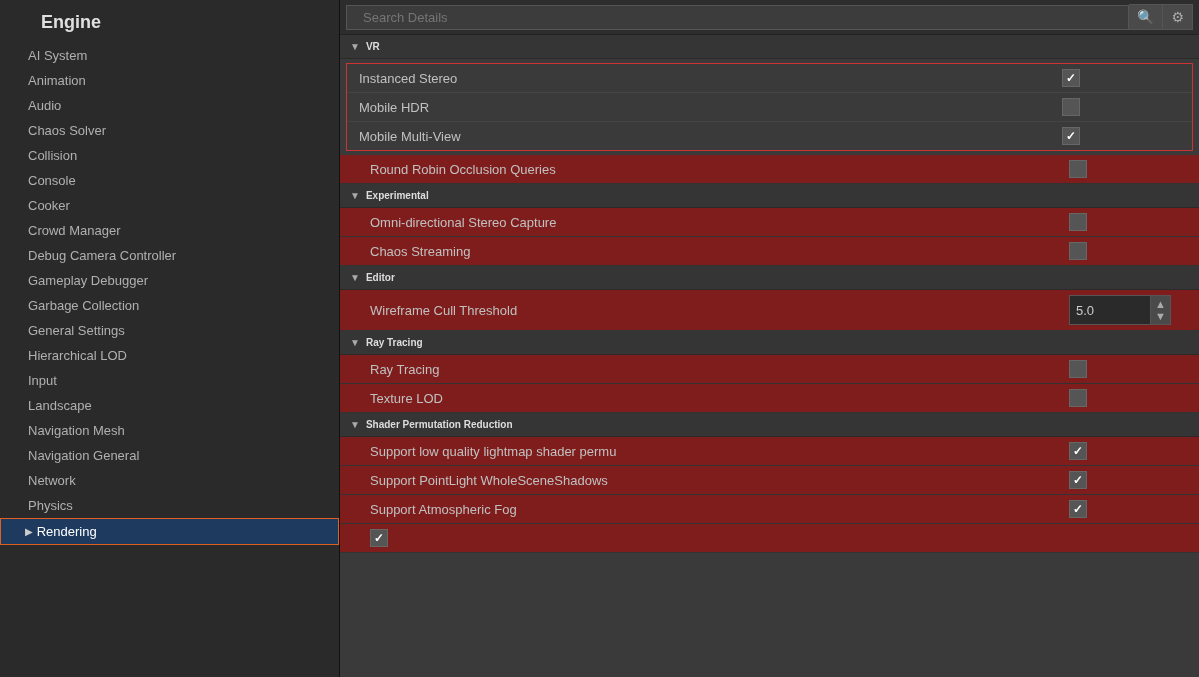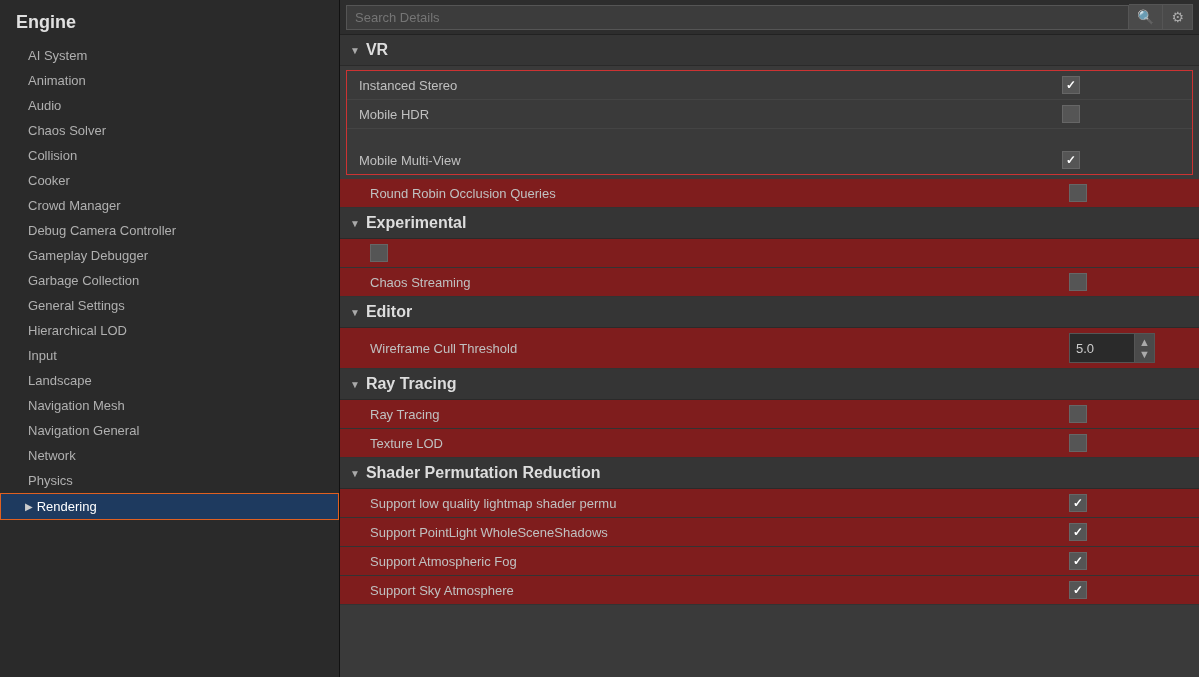--- a/index.html
+++ b/index.html
@@ -23,20 +23,21 @@
       display: flex;
       flex-direction: column;
       overflow-y: auto;
       padding-top: 4px;
     }
     .sidebar-title {
       color: #e0e0e0;
       font-size: 18px;
       font-weight: bold;
       padding: 8px 16px 10px 16px;
+      margin-left: 25px;
     }
     .sidebar-item {
       padding: 5px 16px 5px 28px;
       color: #b0b0b0;
       cursor: pointer;
       white-space: nowrap;
     }
     .sidebar-item.active {
       background: #1e3a5f;
       color: #ffffff;
@@ -71,21 +72,21 @@
       align-items: center;
       background: #2d2d2d;
       border-bottom: 1px solid #222;
       padding: 4px 6px;
     }
     .search-input {
       flex: 1;
       background: #3c3c3c;
       border: 1px solid #555;
       color: #cccccc;
-      padding: 4px 8px;
+      padding: 4px 16px;
       font-size: 13px;
       outline: none;
     }
     .search-icon-btn {
       background: #4a4a4a;
       border: 1px solid #555;
       border-left: none;
       color: #aaa;
       padding: 4px 8px;
       cursor: pointer;
@@ -122,21 +123,21 @@
       user-select: none;
     }
     .section-header .arrow {
       color: #aaaaaa;
       font-size: 10px;
       margin-right: 6px;
     }
     .section-header .title {
       font-weight: bold;
       color: #dddddd;
-      font-size: 16px;
+      font-size: 10px;
     }
 
     
     .setting-row {
       display: flex;
       align-items: center;
       padding: 5px 10px 5px 30px;
       border-bottom: 1px solid #333;
       background: #7f1d1d;
       min-height: 28px;
@@ -178,37 +179,36 @@
       margin: 4px 6px;
       background: #3a3a3a;
     }
     .vr-group .setting-row {
       border-bottom: 1px solid #444;
       padding-left: 12px;
       background: transparent;
     }
     .vr-group .setting-row:last-child {
       border-bottom: none;
-      margin-top: 17px;
     }
 
     
     .number-input-container {
       display: flex;
       align-items: center;
       background: #2a2a2a;
       border: 1px solid #555;
     }
     .number-input {
       background: transparent;
       border: none;
       color: #cccccc;
       padding: 2px 6px;
       font-size: 13px;
-      width: 64px;
+      width: 80px;
       outline: none;
     }
     .number-spin {
       background: #4a4a4a;
       border-left: 1px solid #555;
       color: #aaa;
       padding: 2px 4px;
       cursor: pointer;
       font-size: 11px;
     }
@@ -226,20 +226,23 @@
     <span>Animation</span>
   </div>
   <div class="sidebar-item">
     <span>Audio</span>
   </div>
   <div class="sidebar-item">
     <span>Chaos Solver</span>
   </div>
   <div class="sidebar-item">
     <span>Collision</span>
+  </div>
+  <div class="sidebar-item">
+    <span>Console</span>
   </div>
   <div class="sidebar-item">
     <span>Cooker</span>
   </div>
   <div class="sidebar-item">
     <span>Crowd Manager</span>
   </div>
   <div class="sidebar-item">
     <span>Debug Camera Controller</span>
   </div>
@@ -320,20 +323,21 @@
       <div class="setting-control">
         <div class="checkbox-container"></div>
       </div>
     </div>
 
     <div class="section-header">
       <span class="arrow">▼</span>
       <span class="title">Experimental</span>
     </div>
     <div class="setting-row">
+      <span class="setting-label">Omni-directional Stereo Capture</span>
       <div class="setting-control">
         <div class="checkbox-container"></div>
       </div>
     </div>
     <div class="setting-row">
       <span class="setting-label">Chaos Streaming</span>
       <div class="setting-control">
         <div class="checkbox-container"></div>
       </div>
     </div>
@@ -385,20 +389,19 @@
         <div class="checkbox-container checked"></div>
       </div>
     </div>
     <div class="setting-row">
       <span class="setting-label">Support Atmospheric Fog</span>
       <div class="setting-control">
         <div class="checkbox-container checked"></div>
       </div>
     </div>
     <div class="setting-row">
-      <span class="setting-label">Support Sky Atmosphere</span>
       <div class="setting-control">
         <div class="checkbox-container checked"></div>
       </div>
     </div>
 
   </div>
 </div>
 
 </body></html>

